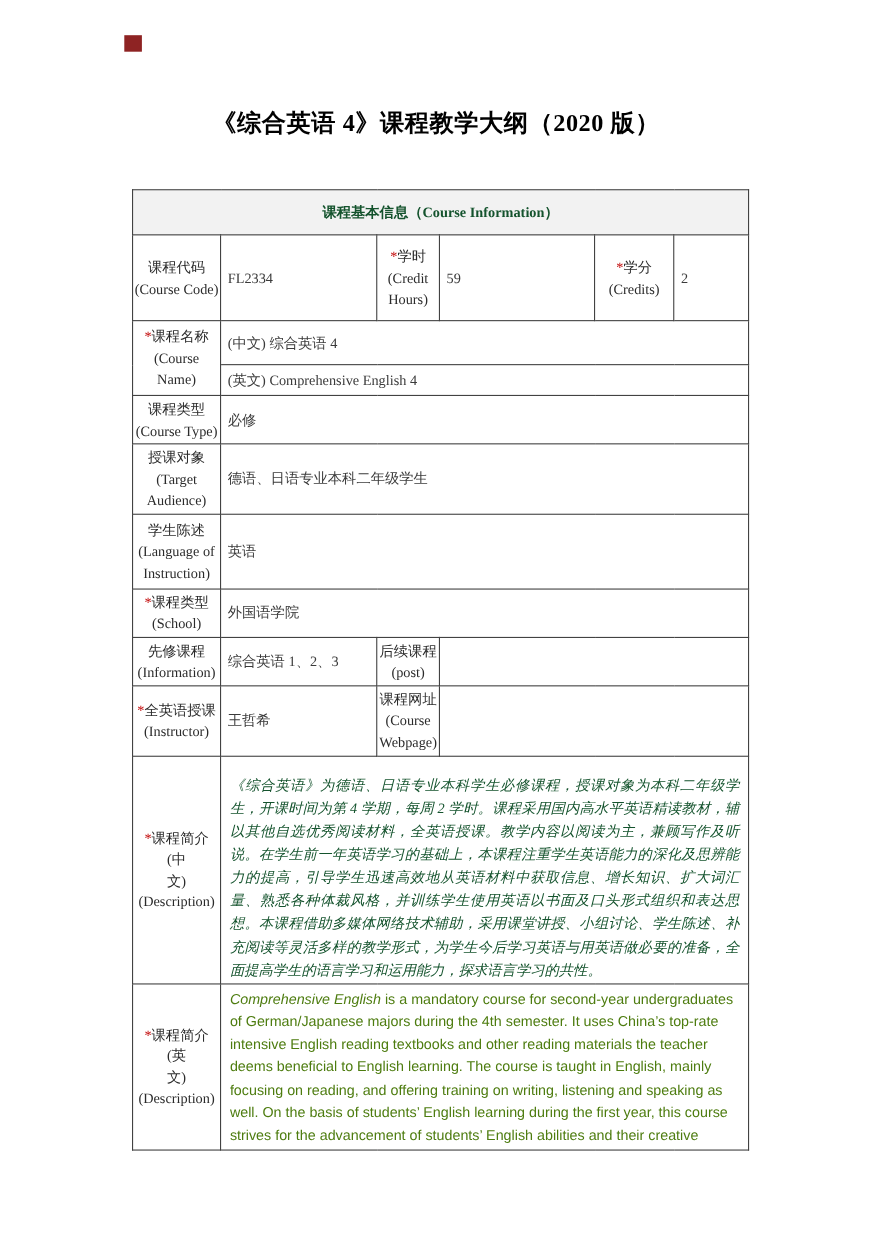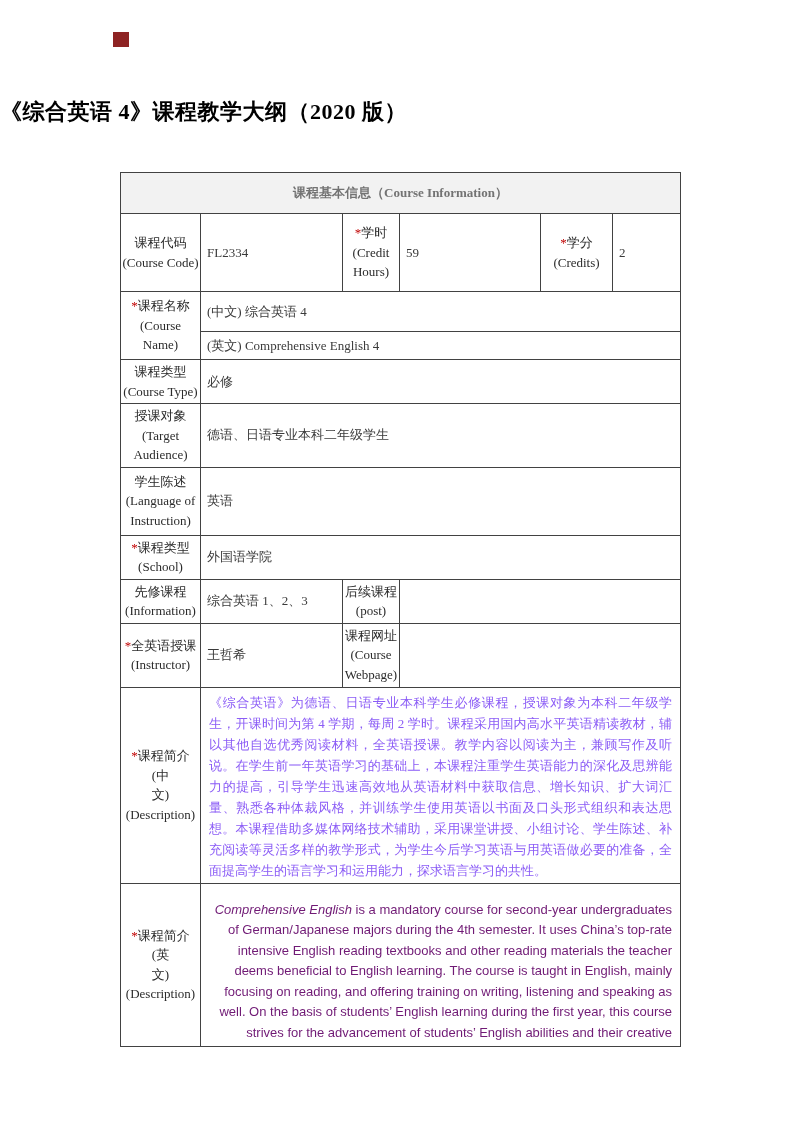--- a/index.html
+++ b/index.html
@@ -11,58 +11,58 @@
     color:#303030;
     overflow:hidden;
   }
   .red-marker{
     position:absolute;left:113px;top:32px;
     width:16px;height:15px;
     background:#8e2323;
   }
   .title{
     position:absolute;top:97px;left:0;width:100%;
-    margin:0;text-align:left;
+    margin:0;text-align:center;
     font-size:22px;font-weight:bold;color:#000;
     letter-spacing:0.5px;
   }
   table.info-table{
     position:absolute;top:172px;left:120px;
     width:560px;border-collapse:collapse;table-layout:fixed;
   }
   .info-table td{
     border:1px solid #424242;
     font-size:13px;
     word-wrap:break-word;
   }
   .thead{
     text-align:center;font-weight:bold;font-size:16px;
-    height:38px;background:#f2f2f2;color:#737373;
+    height:38px;background:#f2f2f2;color:#14532d;
     vertical-align:middle;
   }
   .lbl{
     text-align:center;vertical-align:middle;
     font-size:12.5px;line-height:1.5;
     padding:2px 1px;color:#2b2b2b;
   }
   .val{
     text-align:left;vertical-align:middle;
     padding:2px 6px;color:#3a3a3a;
   }
   .star{color:#c00000;}
   .desc-zh{
     text-align:justify;vertical-align:top;
     line-height:21px;font-size:13.5px;
-    padding:4px 8px 2px 8px;color:#8b5cf6;
+    padding:15px 8px 2px 8px;color:#14532d;font-style:italic;
   }
   .desc-en{
     font-family:"Liberation Sans","DejaVu Sans",sans-serif;
-    text-align:right;vertical-align:top;
+    text-align:left;vertical-align:top;
     line-height:20.6px;font-size:12.5px;
-    padding:16px 8px 2px 8px;color:#701a75;
+    padding:4px 8px 2px 8px;color:#4d7c0f;
     overflow:hidden;
   }
   .desc-en .italic{font-style:italic;}
 </style>
 </head>
 <body>
 
 <div class="page">
 
   <div class="red-marker"></div>

